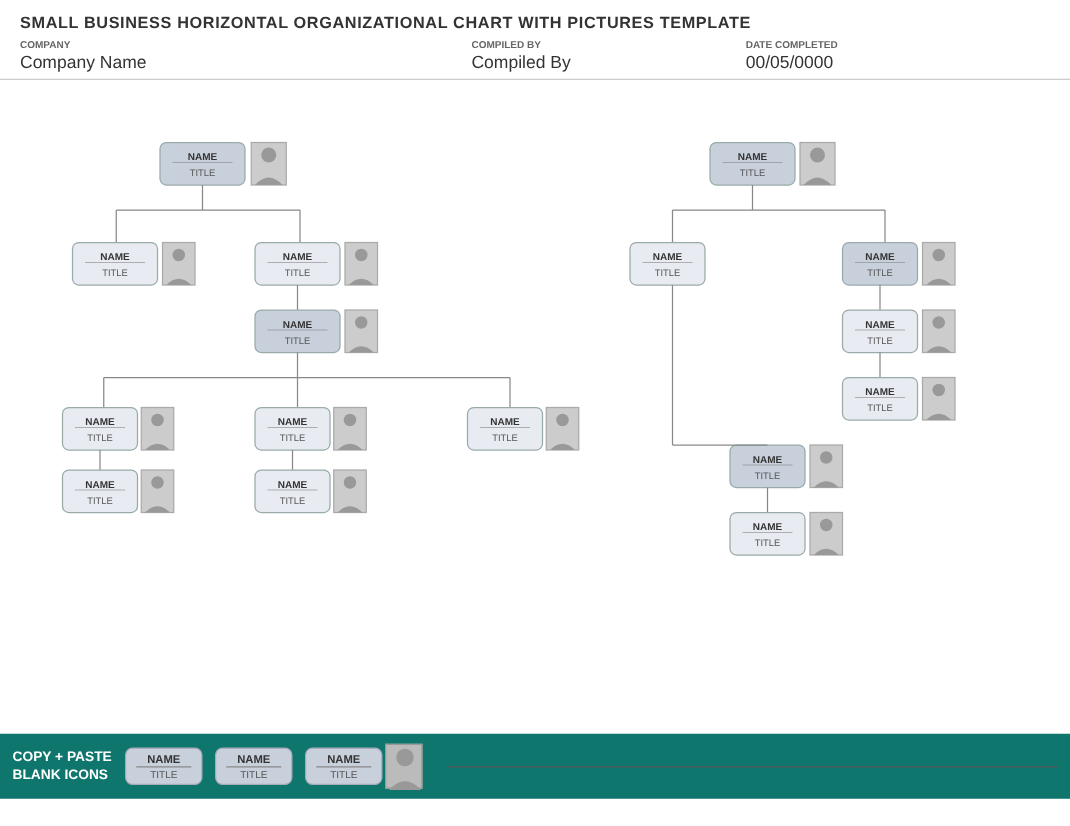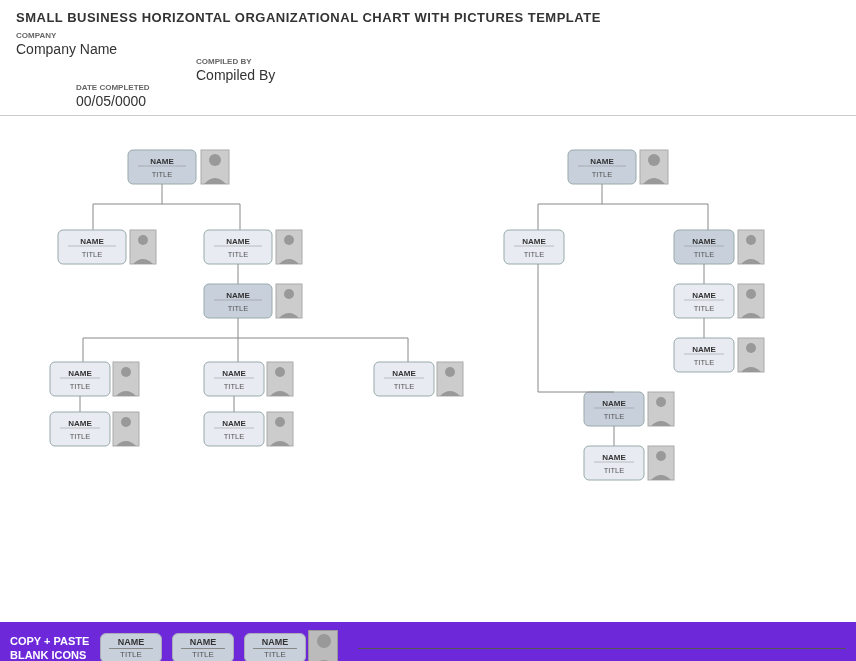--- a/index.html
+++ b/index.html
@@ -19,22 +19,21 @@
       letter-spacing: 0.5px;
       text-transform: uppercase;
     }
 
     .meta-row {
       display: flex;
       padding: 2px 16px 6px 16px;
       font-size: 9px;
       color: #444;
       border-bottom: 1px solid #ccc;
-      margin-bottom: 6px;
-      flex-direction: column;
+      margin-bottom: 22px;
     }
     .meta-item { margin-right: 80px; }
     .meta-label { font-weight: bold; font-size: 8px; text-transform: uppercase; color: #666; }
     .meta-value { font-size: 14px; color: #333; margin-top: 1px; }
 
     
     .node-box {
       display: inline-flex;
       flex-direction: column;
       align-items: center;
@@ -78,21 +77,21 @@
     }
 
     .node-group {
       display: flex;
       align-items: center;
       gap: 2px;
     }
 
     
     .bottom-bar {
-      background: #6d28d9;
+      background: #0f766e;
       display: flex;
       align-items: center;
       padding: 8px 10px;
       gap: 10px;
       margin-top: 8px;
     }
     .bottom-label {
       color: #fff;
       font-weight: bold;
       font-size: 11px;

